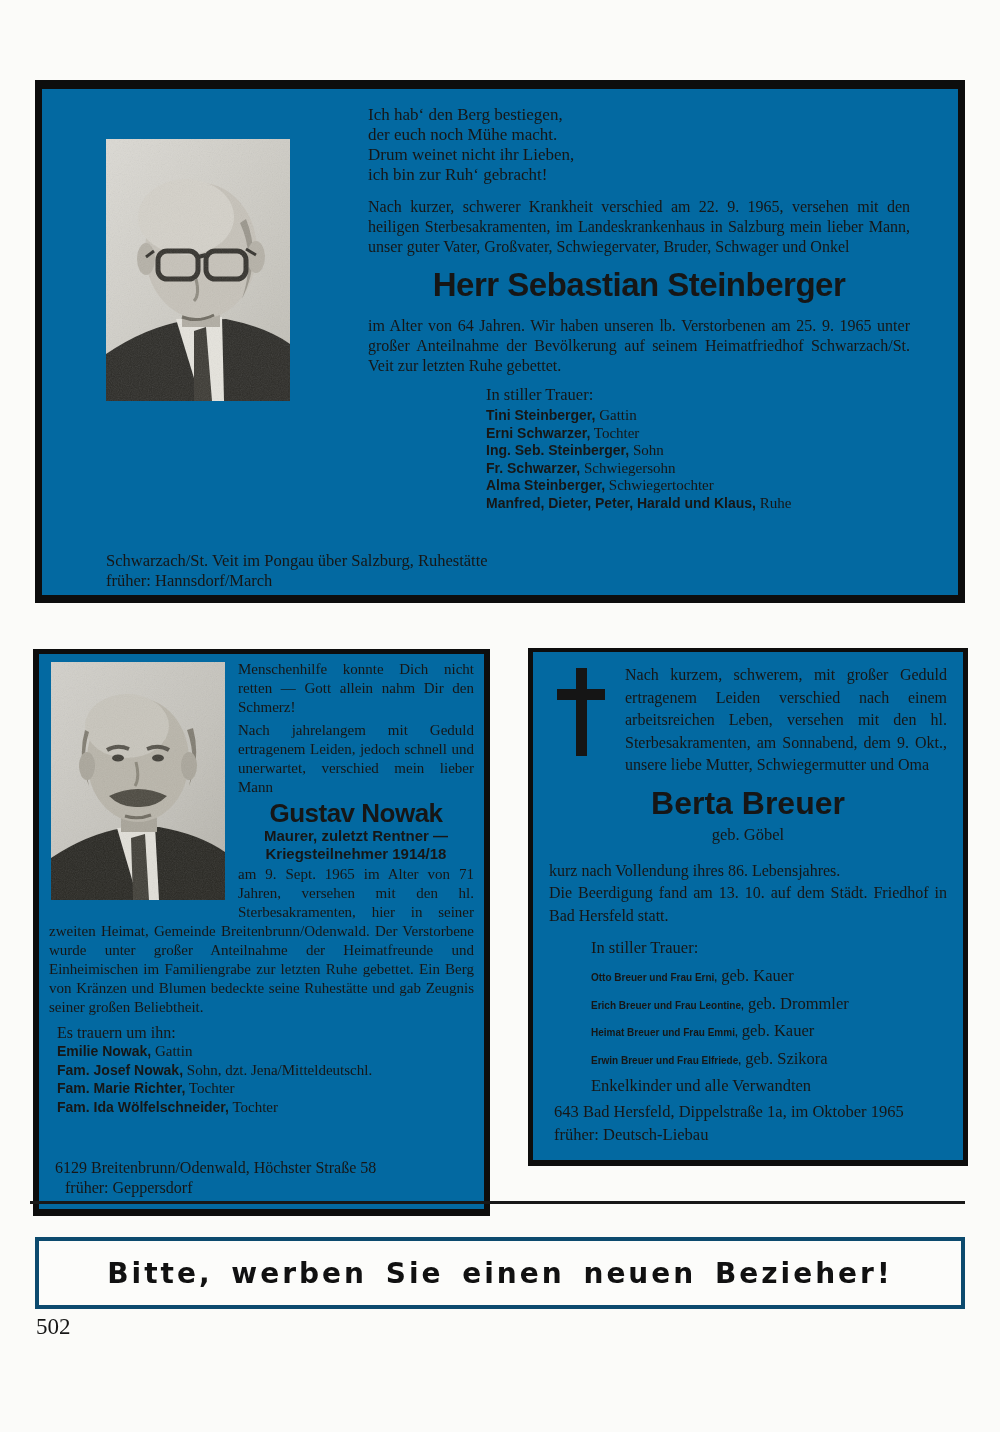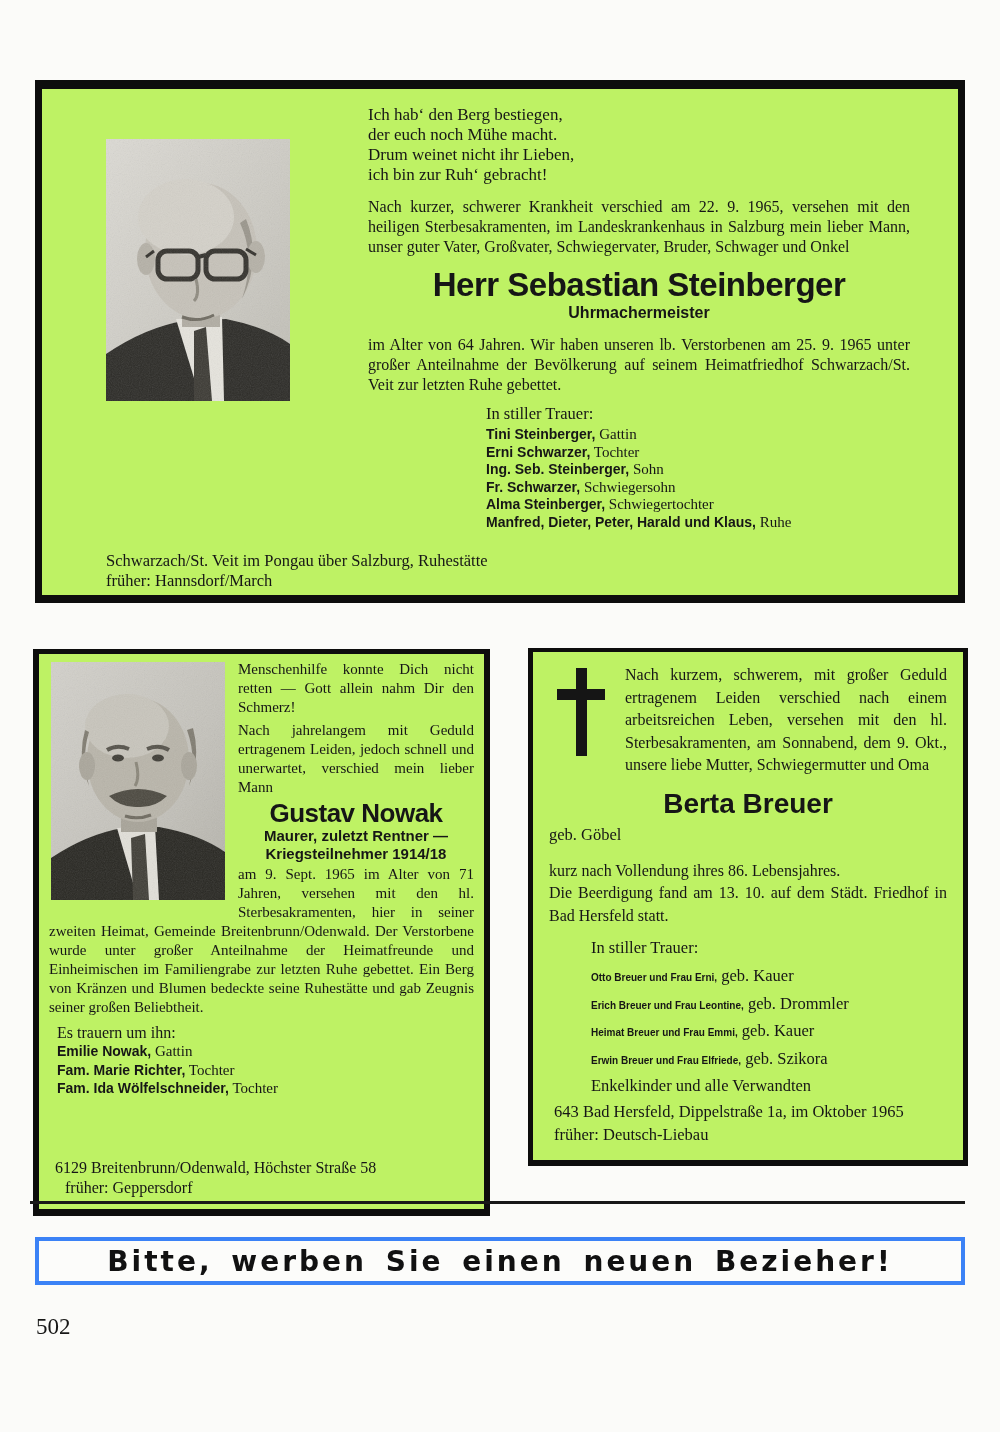--- a/index.html
+++ b/index.html
@@ -10,21 +10,21 @@
     background:#fbfbf9;
     font-family:"Liberation Serif", serif;
     color:#161616;
     overflow:hidden;
   }
   .notice{
     position:absolute;
     box-sizing:border-box;
     border-style:solid;
     border-color:#0d0d0d;
-    background:#bef264;
+    background:#0369a1;
     overflow:hidden;
   }
   
   #notice-steinberger{left:35px;top:80px;width:930px;height:523px;border-width:9px 7px 8px 7px;}
   #notice-steinberger .photo{position:absolute;left:64px;top:50px;width:184px;height:262px;}
   #notice-steinberger .col{position:absolute;left:326px;top:16px;width:542px;}
   .poem-line{font-size:17px;line-height:20px;}
   .para{margin:0;text-align:justify;font-size:16px;line-height:20px;}
   #notice-steinberger .intro{margin-top:12px;}
   .big-name{
@@ -54,34 +54,34 @@
   #notice-nowak .trauer{margin:6px 0 0 8px;font-size:16px;line-height:19px;}
   #notice-nowak .mourners{margin-left:8px;}
   #notice-nowak .mourner{font-size:15px;line-height:18.5px;}
   #notice-nowak .addr{position:absolute;left:16px;bottom:12px;font-size:16px;line-height:19.5px;}
   #notice-nowak .addr .former{margin-left:10px;}
   
   #notice-breuer{left:528px;top:648px;width:440px;height:518px;padding:12px 16px;border-width:4px 5px 6px 5px;}
   .cross-wrap{float:left;width:76px;height:92px;}
   .cross-wrap svg{margin:4px 0 0 8px;}
   #notice-breuer .para{font-size:16px;line-height:22.5px;}
-  #notice-breuer .big-name{font-size:28px;line-height:29px;margin-top:12px;letter-spacing:0;}
-  #notice-breuer .nee{font-size:16.5px;line-height:22px;margin:6px 0 0;}
+  #notice-breuer .big-name{font-size:32px;line-height:29px;margin-top:12px;letter-spacing:0;}
+  #notice-breuer .nee{text-align:center;font-size:16.5px;line-height:22px;margin:6px 0 0;}
   #notice-breuer .body1{margin-top:14px;text-align:left;}
   #notice-breuer .body2{text-align:justify;}
   #notice-breuer .trauer{margin:10px 0 4px 42px;font-size:16.5px;line-height:22px;}
   #notice-breuer .mourners{margin-left:42px;}
   #notice-breuer .mourner{font-size:16.5px;line-height:25.5px;}
   #notice-breuer .m-bold{font-size:10px;}
   #notice-breuer .addr{position:absolute;left:21px;bottom:14px;font-size:16.5px;line-height:22.5px;}
   
   .divider{position:absolute;left:30px;top:1201px;width:935px;height:3px;background:#181818;}
   .banner{
-    position:absolute;left:35px;top:1237px;width:930px;height:48px;
-    box-sizing:border-box;border:4px solid #3b82f6;background:#fcfcfa;
+    position:absolute;left:35px;top:1237px;width:930px;height:72px;
+    box-sizing:border-box;border:4px solid #0c4a6e;background:#fcfcfa;
     display:flex;align-items:center;justify-content:center;
   }
   .banner-text{
     font-family:"DejaVu Sans", sans-serif;font-weight:bold;
     font-size:28px;letter-spacing:3px;word-spacing:6px;color:#111;
   }
   .page-number{position:absolute;left:36px;top:1314px;font-size:23px;line-height:26px;}
   .addr div{white-space:nowrap;}
 </style>
 </head>
@@ -122,21 +122,20 @@
         <rect width="184" height="262" filter="url(#sgrain)" opacity="0.16"></rect>
       </svg>
     </div>
     <div class="col">
       <div class="poem-line">Ich hab‘ den Berg bestiegen,</div>
       <div class="poem-line">der euch noch Mühe macht.</div>
       <div class="poem-line">Drum weinet nicht ihr Lieben,</div>
       <div class="poem-line">ich bin zur Ruh‘ gebracht!</div>
       <p class="para intro">Nach kurzer, schwerer Krankheit verschied am 22. 9. 1965, versehen mit den heiligen Sterbesakramenten, im Landeskrankenhaus in Salzburg mein lieber Mann, unser guter Vater, Großvater, Schwiegervater, Bruder, Schwager und Onkel</p>
       <h1 class="big-name">Herr Sebastian Steinberger</h1>
-      <div class="sub-name">Uhrmachermeister</div>
       <p class="para body-para">im Alter von 64 Jahren. Wir haben unseren lb. Verstorbenen am 25. 9. 1965 unter großer Anteilnahme der Bevölkerung auf seinem Heimatfriedhof Schwarzach/St. Veit zur letzten Ruhe gebettet.</p>
       <div class="trauer">In stiller Trauer:</div>
       <div class="mourners">
         <div class="mourner"><span class="m-bold">Tini Steinberger,</span><span> Gattin</span></div>
         <div class="mourner"><span class="m-bold">Erni Schwarzer,</span><span> Tochter</span></div>
         <div class="mourner"><span class="m-bold">Ing. Seb. Steinberger,</span><span> Sohn</span></div>
         <div class="mourner"><span class="m-bold">Fr. Schwarzer,</span><span> Schwiegersohn</span></div>
         <div class="mourner"><span class="m-bold">Alma Steinberger,</span><span> Schwiegertochter</span></div>
         <div class="mourner"><span class="m-bold">Manfred, Dieter, Peter, Harald und Klaus,</span><span> Ruhe</span></div>
       </div>
@@ -184,20 +183,21 @@
     </div>
     <p class="para">Menschenhilfe konnte Dich nicht retten — Gott allein nahm Dir den Schmerz!</p>
     <p class="para intro">Nach jahrelangem mit Geduld ertragenem Leiden, jedoch schnell und unerwartet, verschied mein lieber Mann</p>
     <h2 class="big-name">Gustav Nowak</h2>
     <div class="sub-name">Maurer, zuletzt Rentner —</div>
     <div class="sub-name">Kriegsteilnehmer 1914/18</div>
     <p class="para body-para">am 9. Sept. 1965 im Alter von 71 Jahren, versehen mit den hl. Sterbesakramenten, hier in seiner zweiten Heimat, Gemeinde Breitenbrunn/Odenwald. Der Verstorbene wurde unter großer Anteilnahme der Heimatfreunde und Einheimischen im Familiengrabe zur letzten Ruhe gebettet. Ein Berg von Kränzen und Blumen bedeckte seine Ruhestätte und gab Zeugnis seiner großen Beliebtheit.</p>
     <div class="trauer">Es trauern um ihn:</div>
     <div class="mourners">
       <div class="mourner"><span class="m-bold">Emilie Nowak,</span><span> Gattin</span></div>
+      <div class="mourner"><span class="m-bold">Fam. Josef Nowak,</span><span> Sohn, dzt. Jena/Mitteldeutschl.</span></div>
       <div class="mourner"><span class="m-bold">Fam. Marie Richter,</span><span> Tochter</span></div>
       <div class="mourner"><span class="m-bold">Fam. Ida Wölfelschneider,</span><span> Tochter</span></div>
     </div>
     <div class="addr">
       <div>6129 Breitenbrunn/Odenwald, Höchster Straße 58</div>
       <div class="former">früher: Geppersdorf</div>
     </div>
   </div>
 
   <div class="notice" id="notice-breuer">

